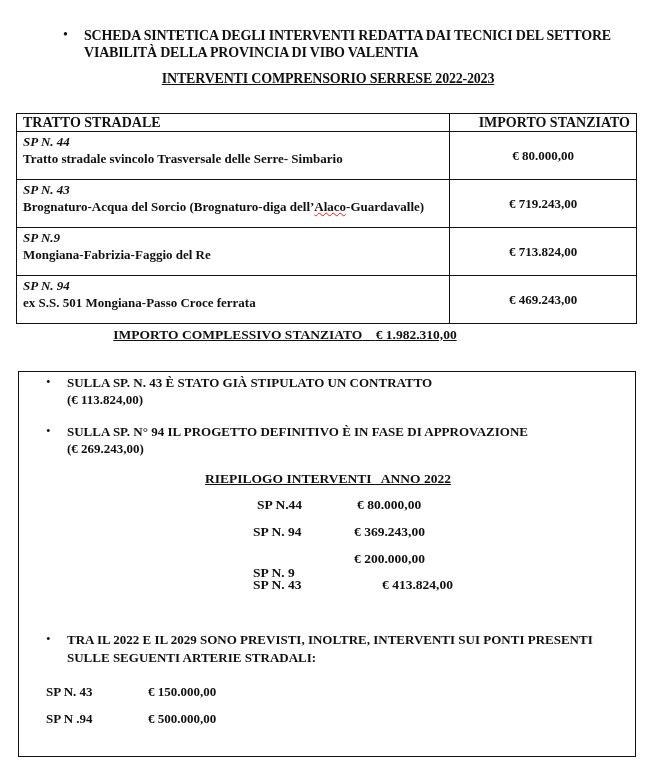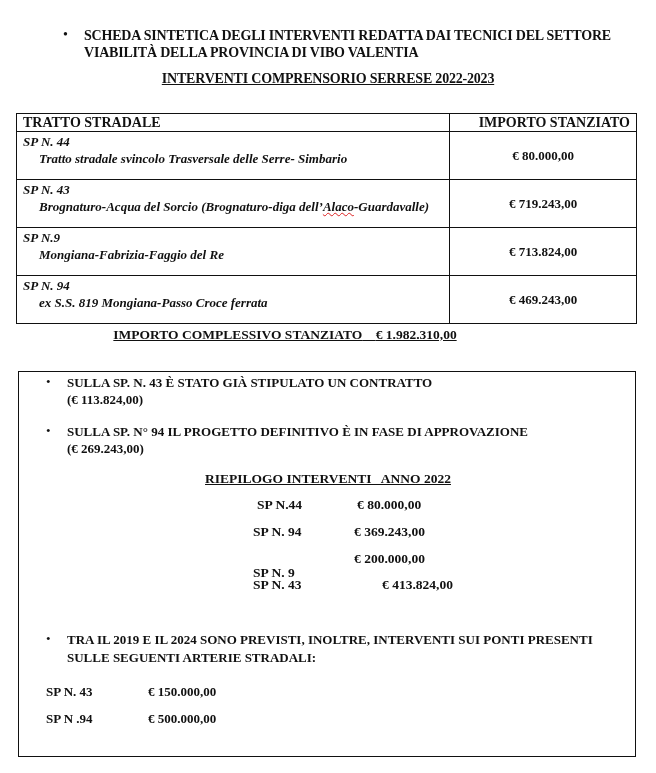--- a/index.html
+++ b/index.html
@@ -23,21 +23,21 @@
       border-collapse: collapse; font-size: 13px;
     }
     table.main td, table.main th {
       border: 1.5px solid #111; padding: 0 6px; vertical-align: top;
     }
     table.main th { font-weight: bold; text-align: left; font-size: 14px; height: 16px; line-height: 16px; padding-top: 1px; }
     table.main th.amt { text-align: right; }
     table.main td.road { width: 420px; height: 46px; line-height: 17px; padding-top: 1px; }
     table.main td.amt { text-align: center; vertical-align: middle; font-size: 13px; }
     .road-code { font-style: italic; font-weight: bold; }
-    .road-desc { font-style: italic; font-weight: bold; margin-left: 16px; }
+    .road-desc { font-weight: bold; }
     .spell { text-decoration: underline wavy #d22; text-decoration-thickness: 1px; }
 
     #total { left: 0; width: 570px; top: 327px; text-align: center; font-size: 13.5px; }
 
     
     #box {
       left: 18px; top: 371px; width: 616px; height: 384px;
       border: 1.5px solid #111;
     }
     .bl { font-size: 13px; }
@@ -76,21 +76,21 @@
   <tr>
     <td class="road">
       <div class="road-code">SP N.9</div>
       <div class="road-desc">Mongiana-Fabrizia-Faggio del Re</div>
     </td>
     <td class="amt bi">€ 713.824,00</td>
   </tr>
   <tr>
     <td class="road">
       <div class="road-code">SP N. 94</div>
-      <div class="road-desc">ex S.S. 819 Mongiana-Passo Croce ferrata</div>
+      <div class="road-desc">ex S.S. 501 Mongiana-Passo Croce ferrata</div>
     </td>
     <td class="amt bi">€ 469.243,00</td>
   </tr>
 </tbody>
   </table>
 
 <div class="abs bi u" id="total">
   <span>IMPORTO COMPLESSIVO STANZIATO</span>&nbsp;&nbsp;&nbsp;&nbsp;<span>€ 1.982.310,00</span>
 </div>
 
@@ -117,21 +117,21 @@
 <div class="abs bi recap-row" style="left:354px; top:524px;">€ 369.243,00</div>
 
 <div class="abs bi recap-row" style="left:253px; top:551px;margin-top:14px;">SP N. 9</div>
 <div class="abs bi recap-row" style="left:354px; top:551px;">€ 200.000,00</div>
 
 <div class="abs bi recap-row" style="left:253px; top:577px;">SP N. 43</div>
 <div class="abs bi recap-row" style="left:336px; top:577px;margin-left:46px;">€ 413.824,00</div>
 
 <div class="abs bl-dot" style="left:46px; top:631px;">•</div>
 <div class="abs bi bl" style="left:67px; top:631px; line-height:18px; white-space:nowrap;">
-  <div>TRA IL 2019 E IL 2024 SONO PREVISTI, INOLTRE, INTERVENTI SUI PONTI PRESENTI</div>
+  <div>TRA IL 2022 E IL 2029 SONO PREVISTI, INOLTRE, INTERVENTI SUI PONTI PRESENTI</div>
   <div>SULLE SEGUENTI ARTERIE STRADALI:</div>
 </div>
 
 <div class="abs bi bl" style="left:46px; top:684px;">SP N. 43</div>
 <div class="abs bi bl" style="left:148px; top:684px;">€ 150.000,00</div>
 
 <div class="abs bi bl" style="left:46px; top:711px;">SP N .94</div>
 <div class="abs bi bl" style="left:148px; top:711px;">€ 500.000,00</div>
 
 </body></html>

